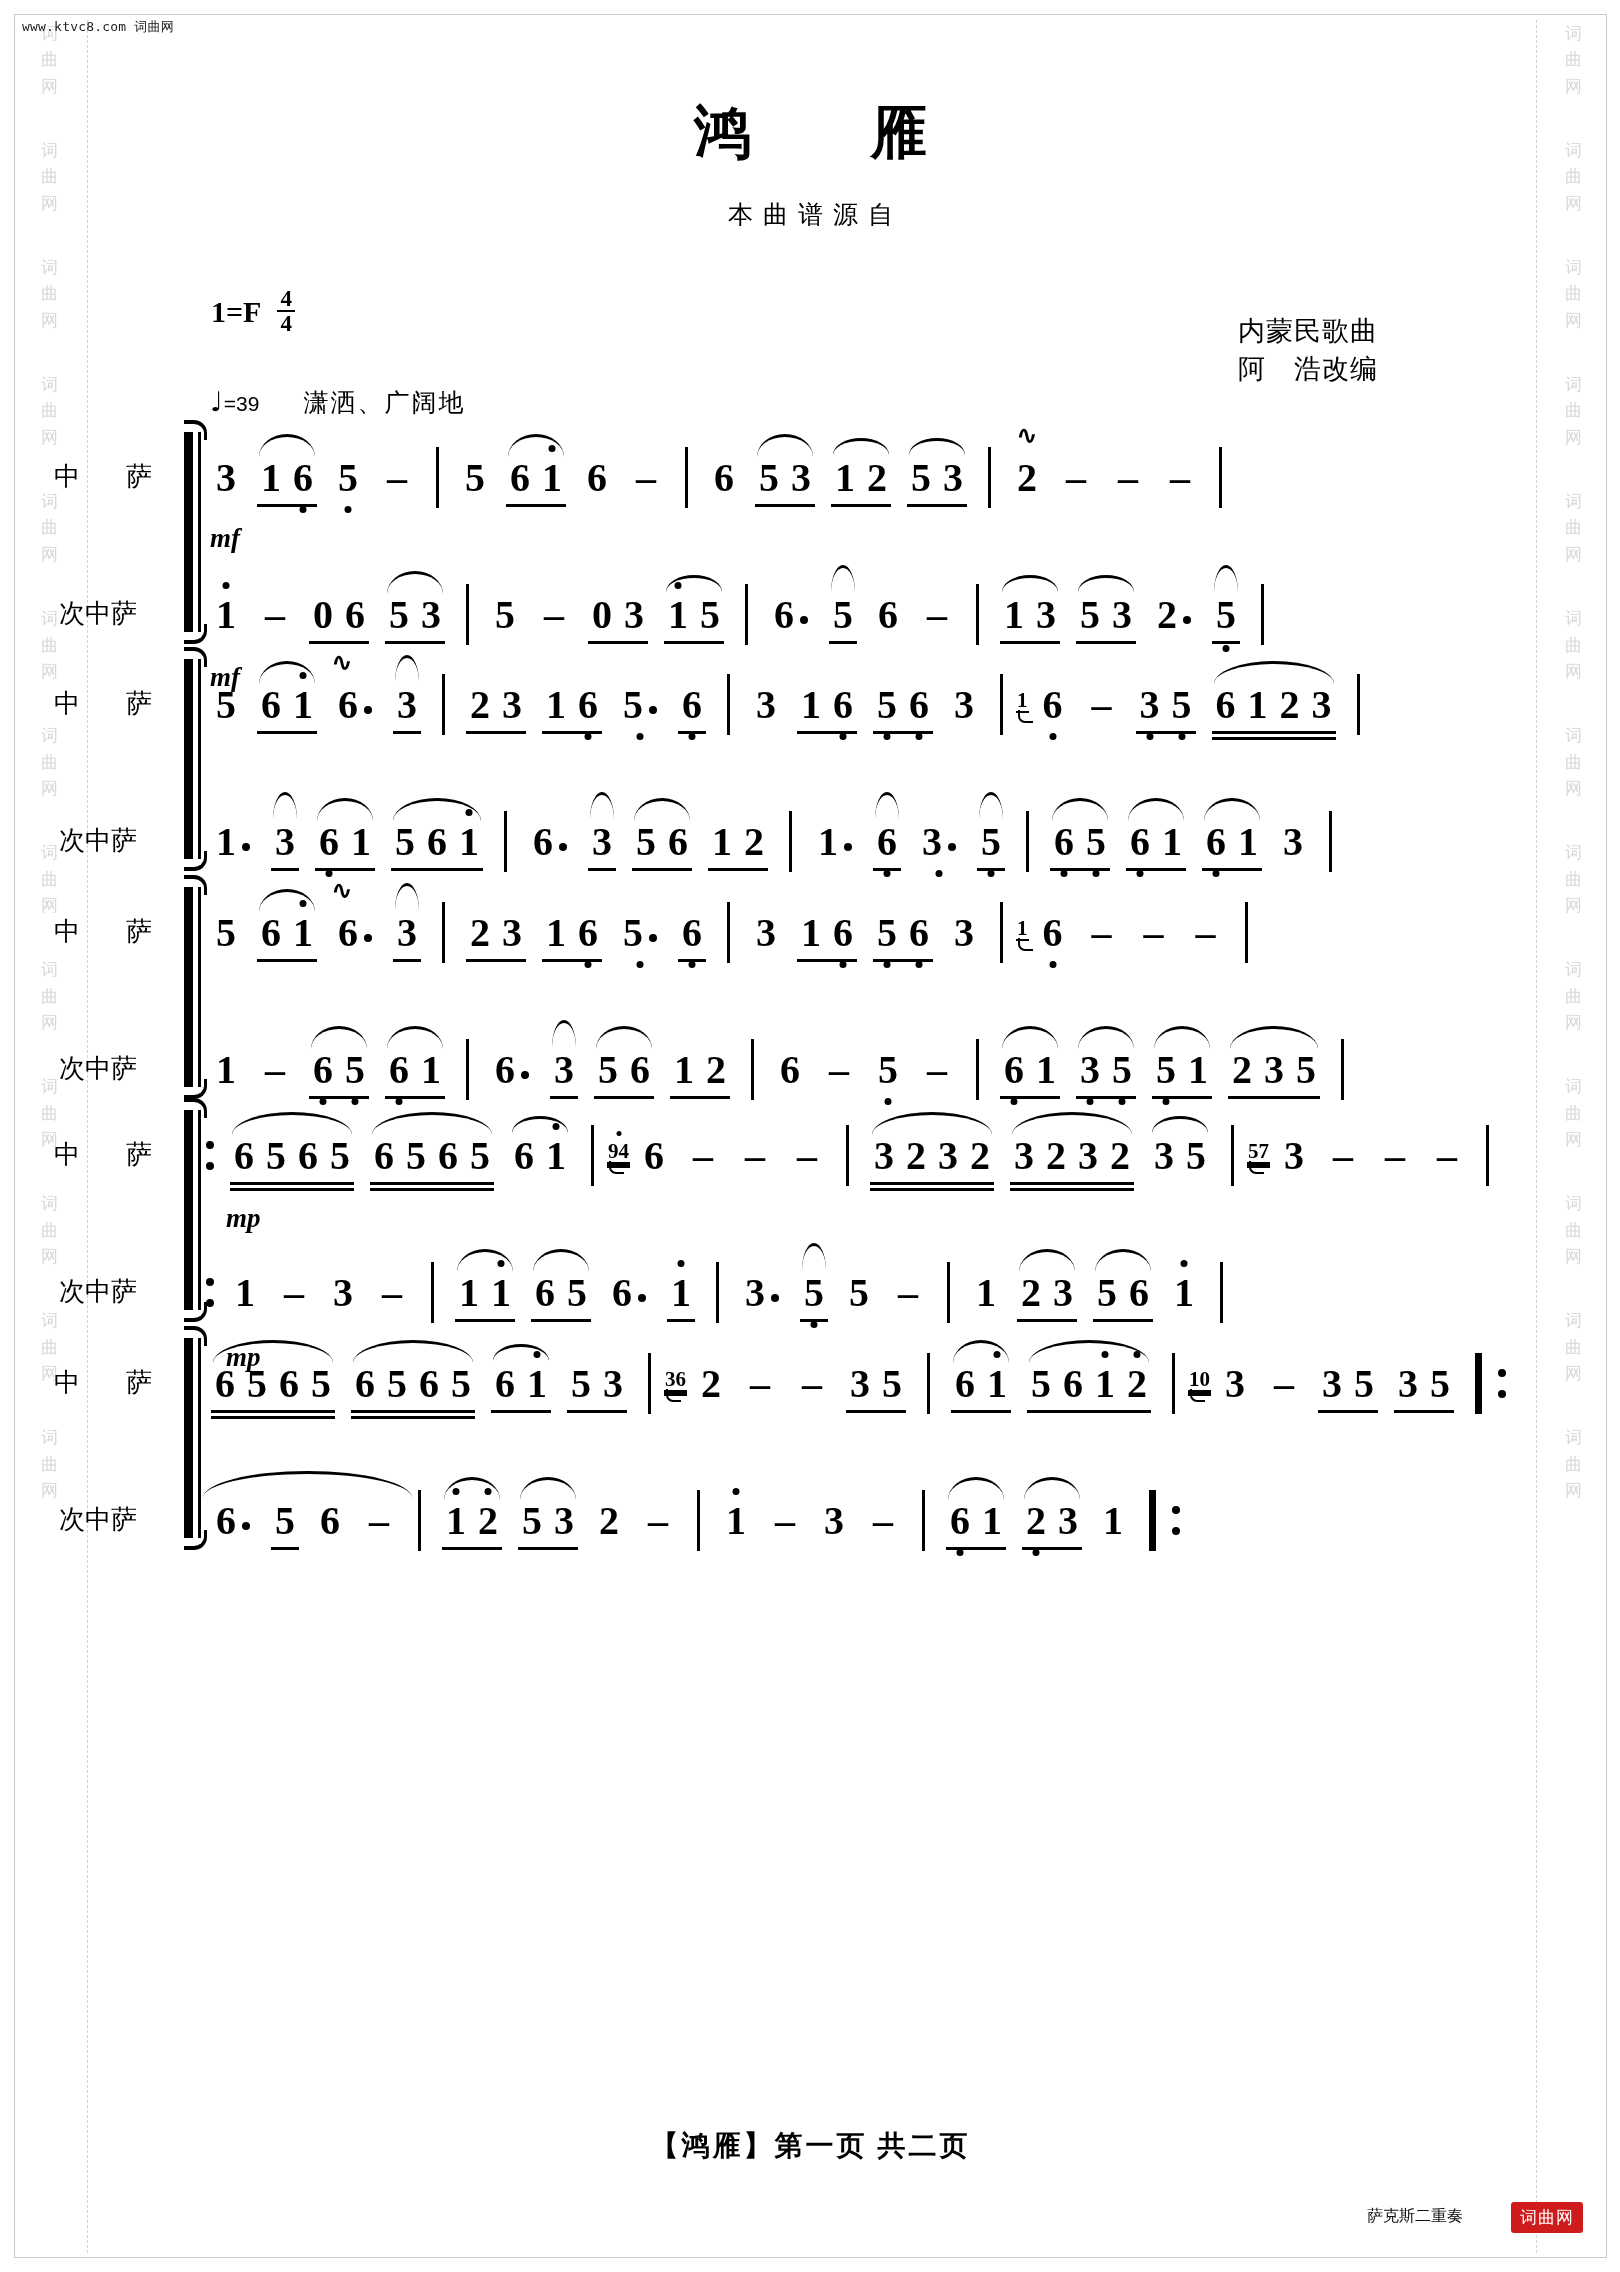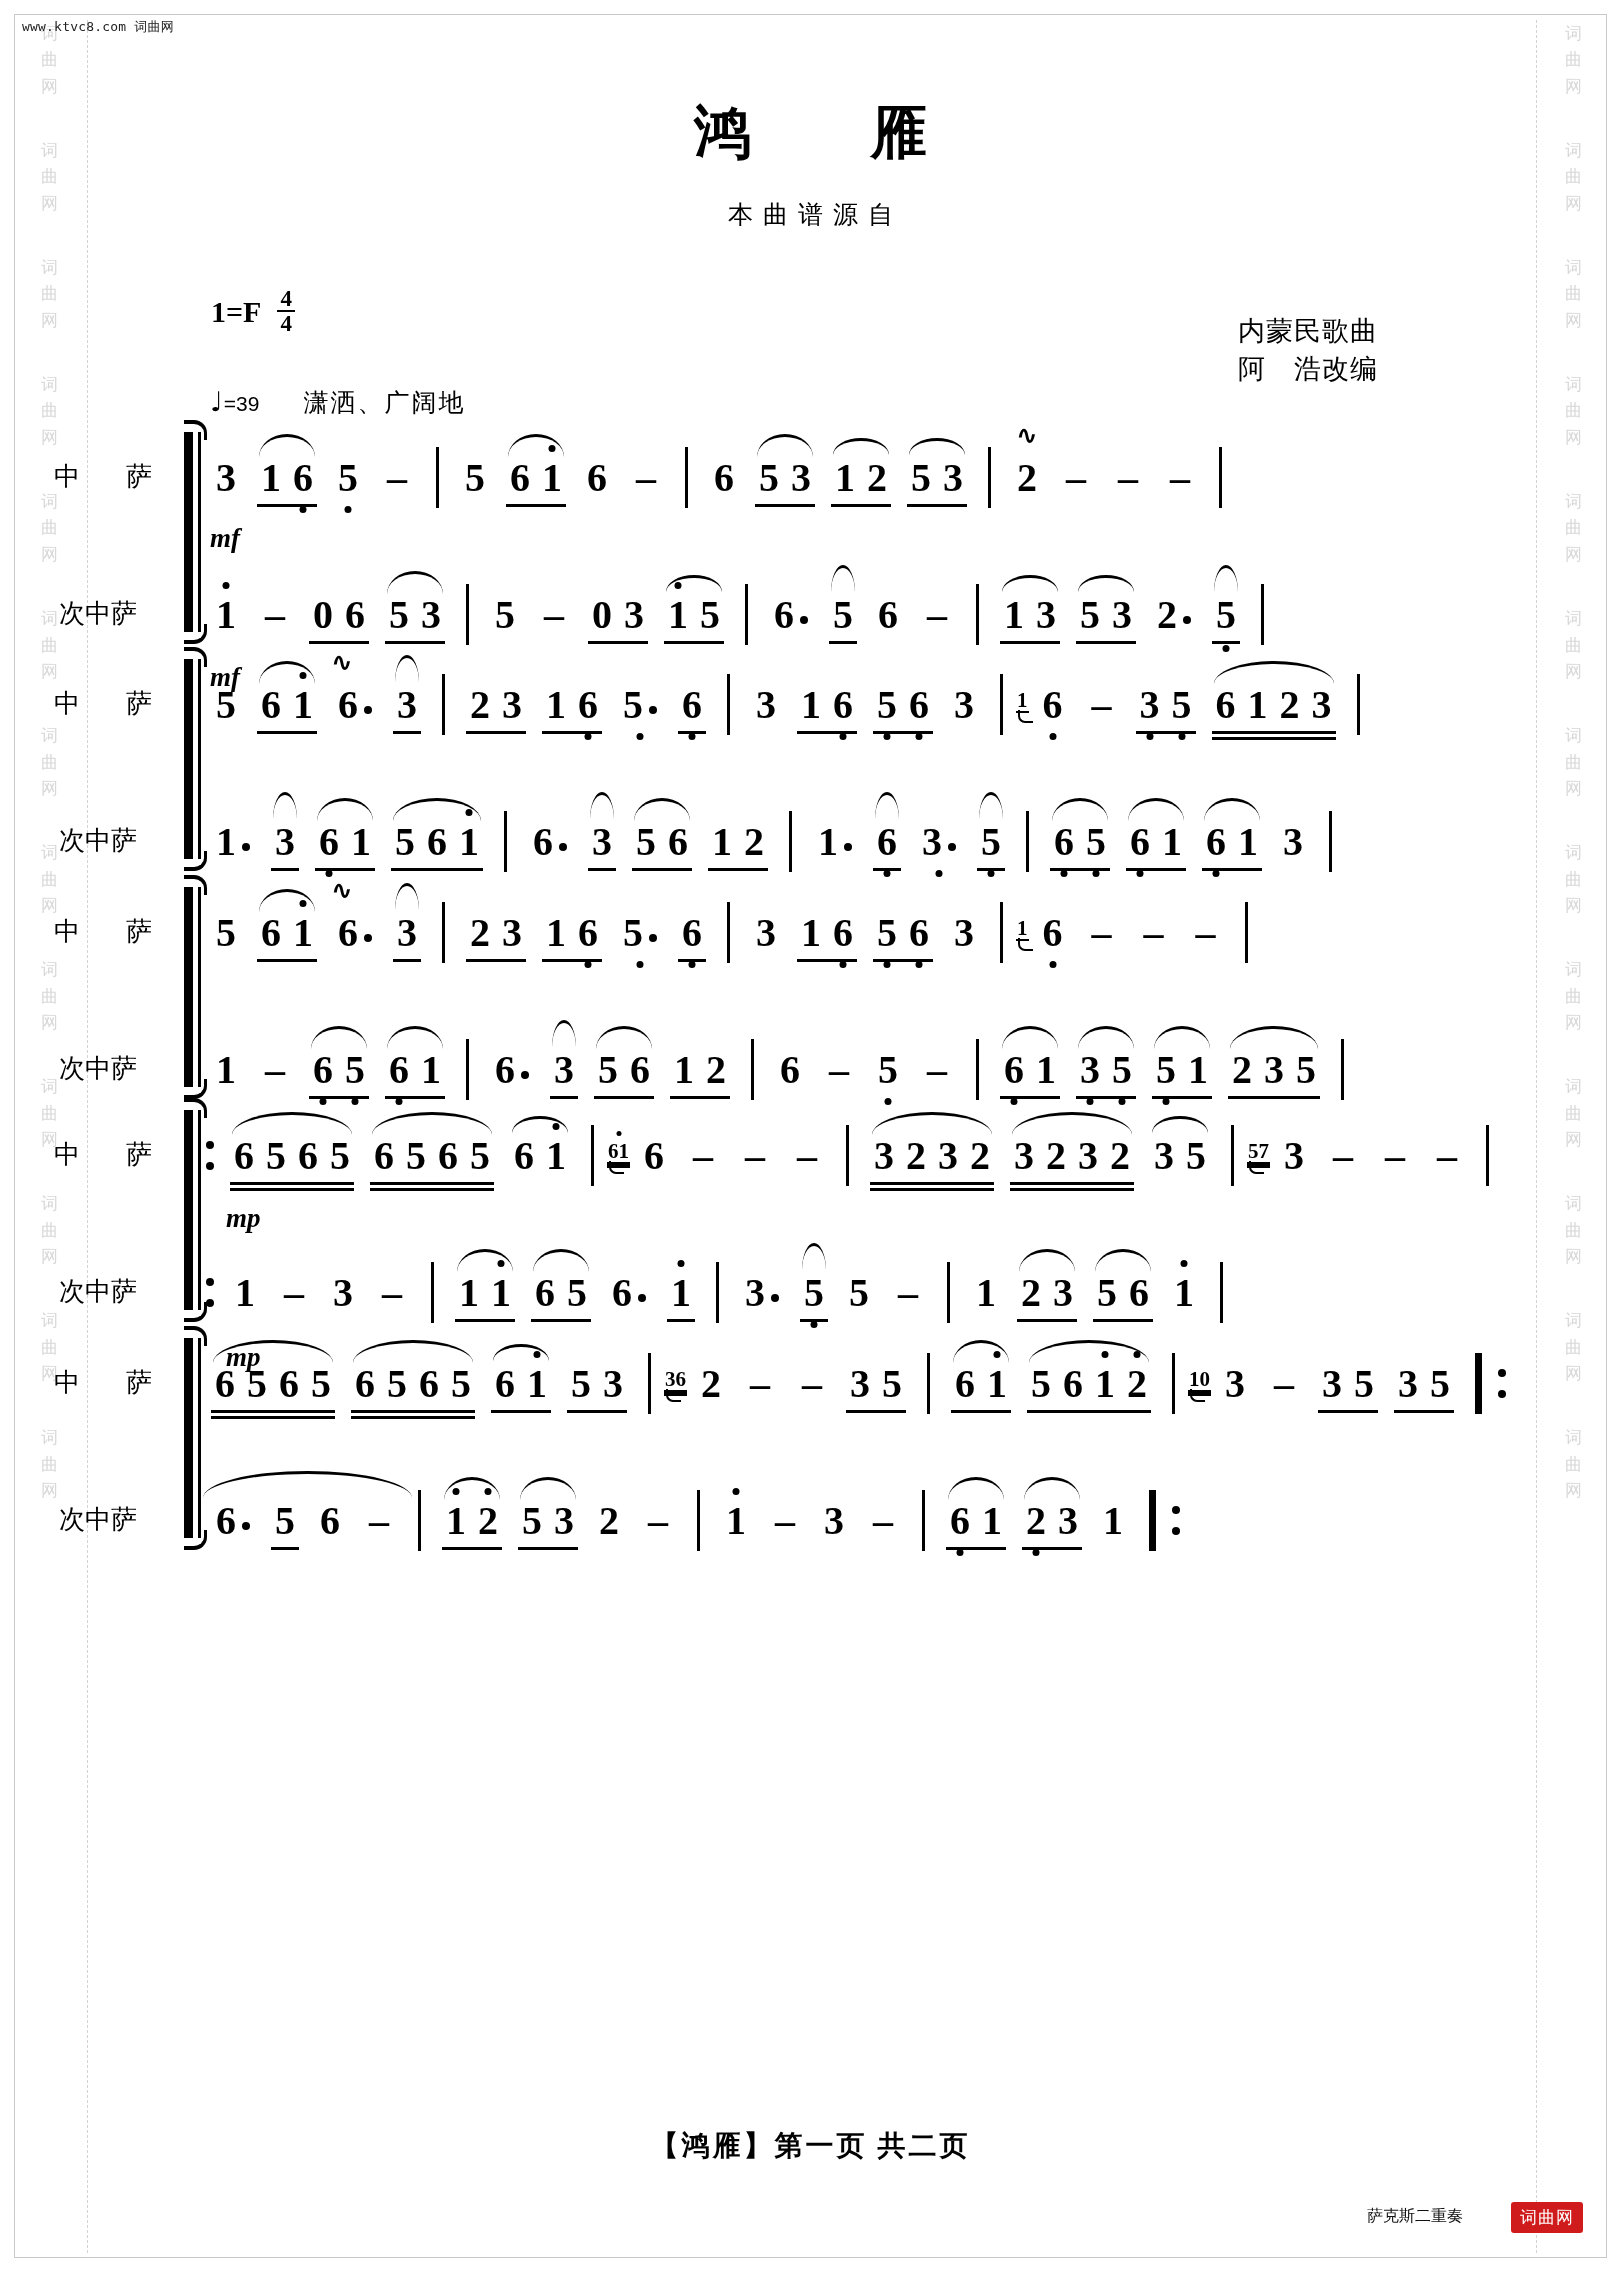--- a/index.html
+++ b/index.html
@@ -822,21 +822,21 @@
         <span class="grp">
             <span class="slur flat"></span>
           <span class="note">6</span>
           <span class="note">1<i class="oct-hi"></i></span>
         </span>
       </div>
       <div class="barline"></div>
       <div class="measure">
         <span class="grace">
           <span class="gdot"></span>
-            <span class="gnum dbl">61</span>
+            <span class="gnum dbl">94</span>
             <span class="ghook"></span>
         </span>
         <span class="note sp">6</span>
         <span class="dash">–</span>
         <span class="dash">–</span>
         <span class="dash">–</span>
       </div>
       <div class="barline"></div>
       <div class="measure">
         <span class="grp beam2">

